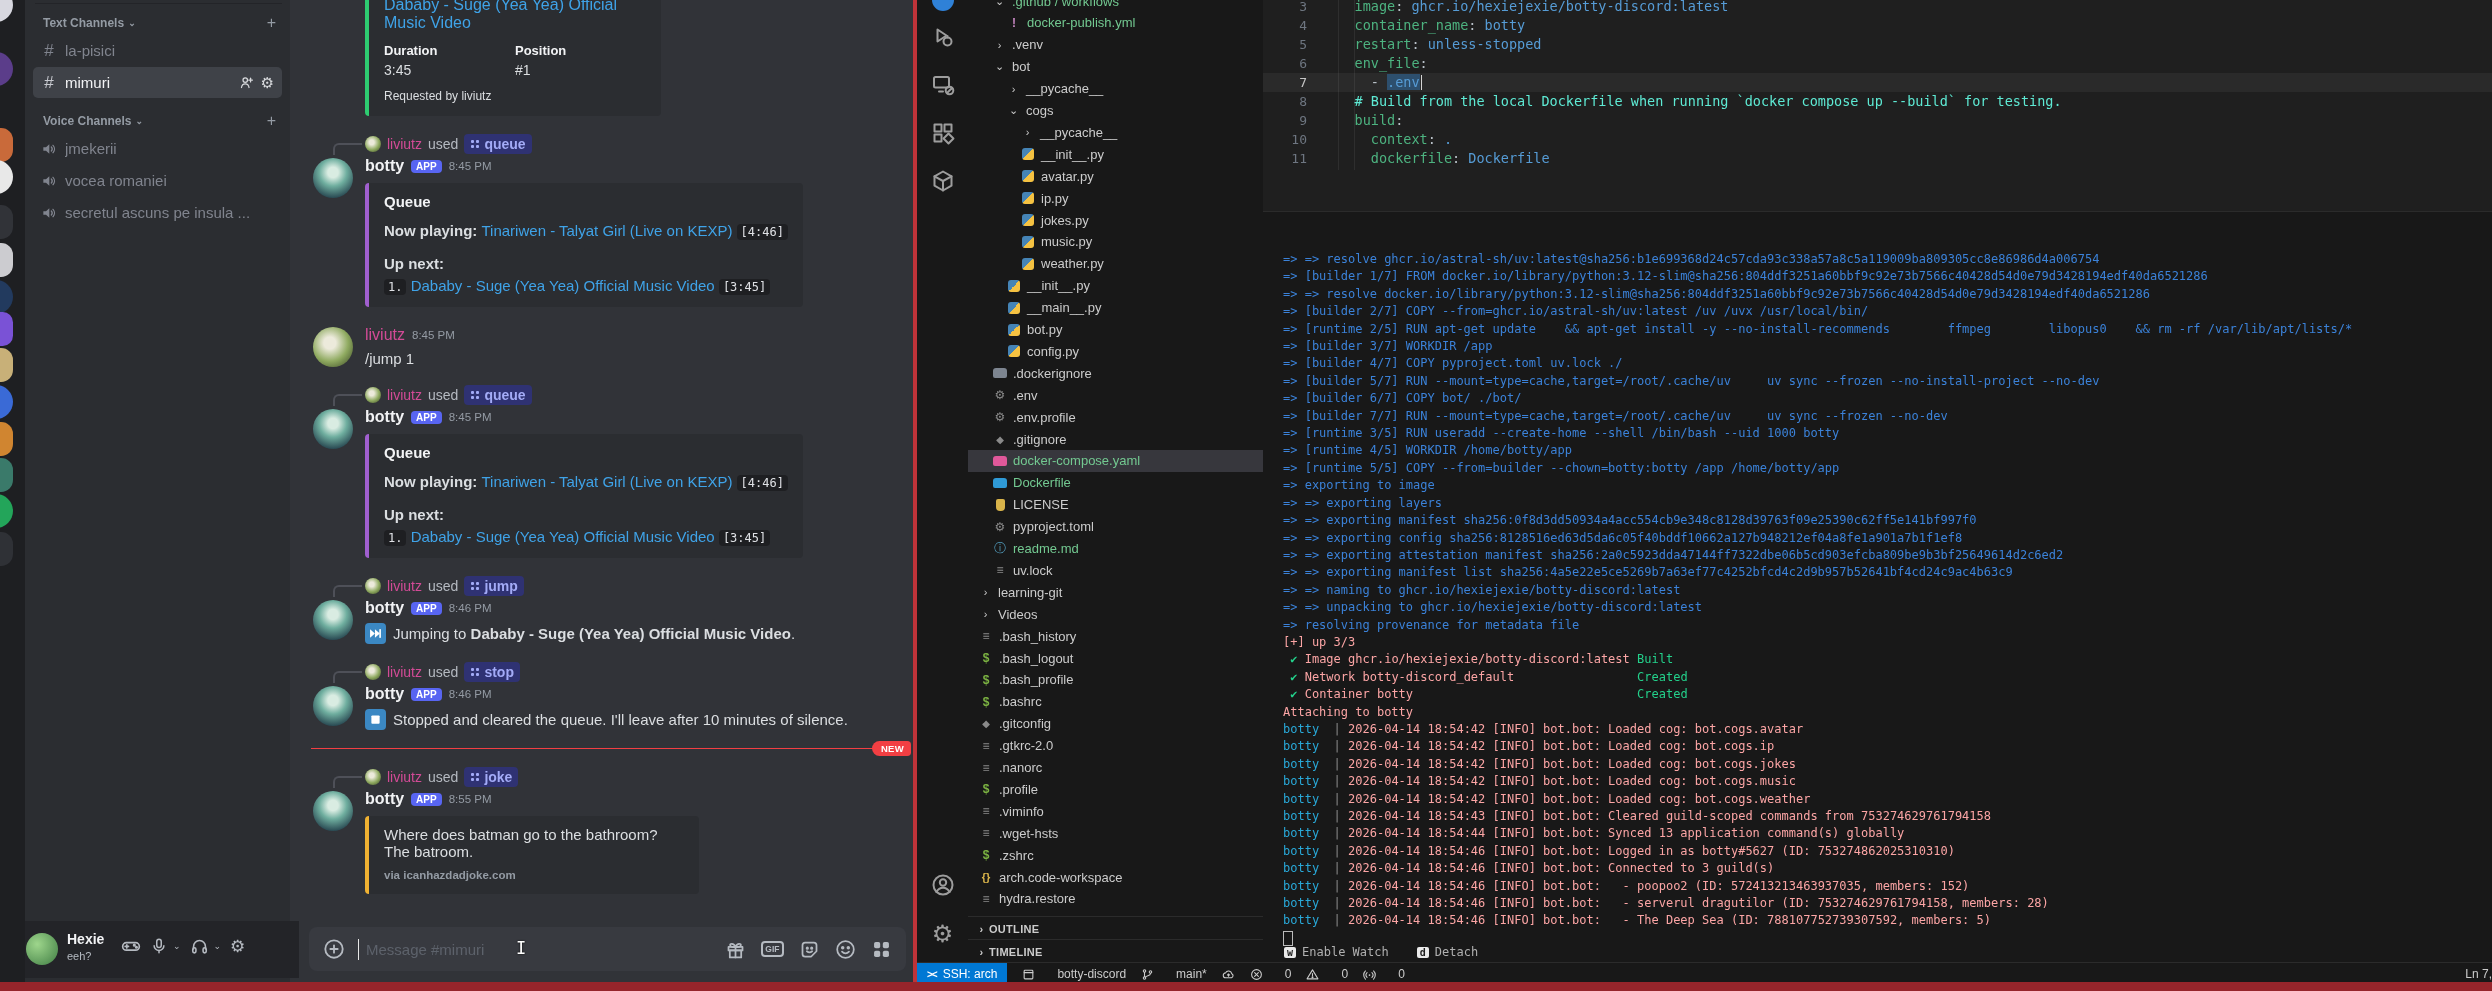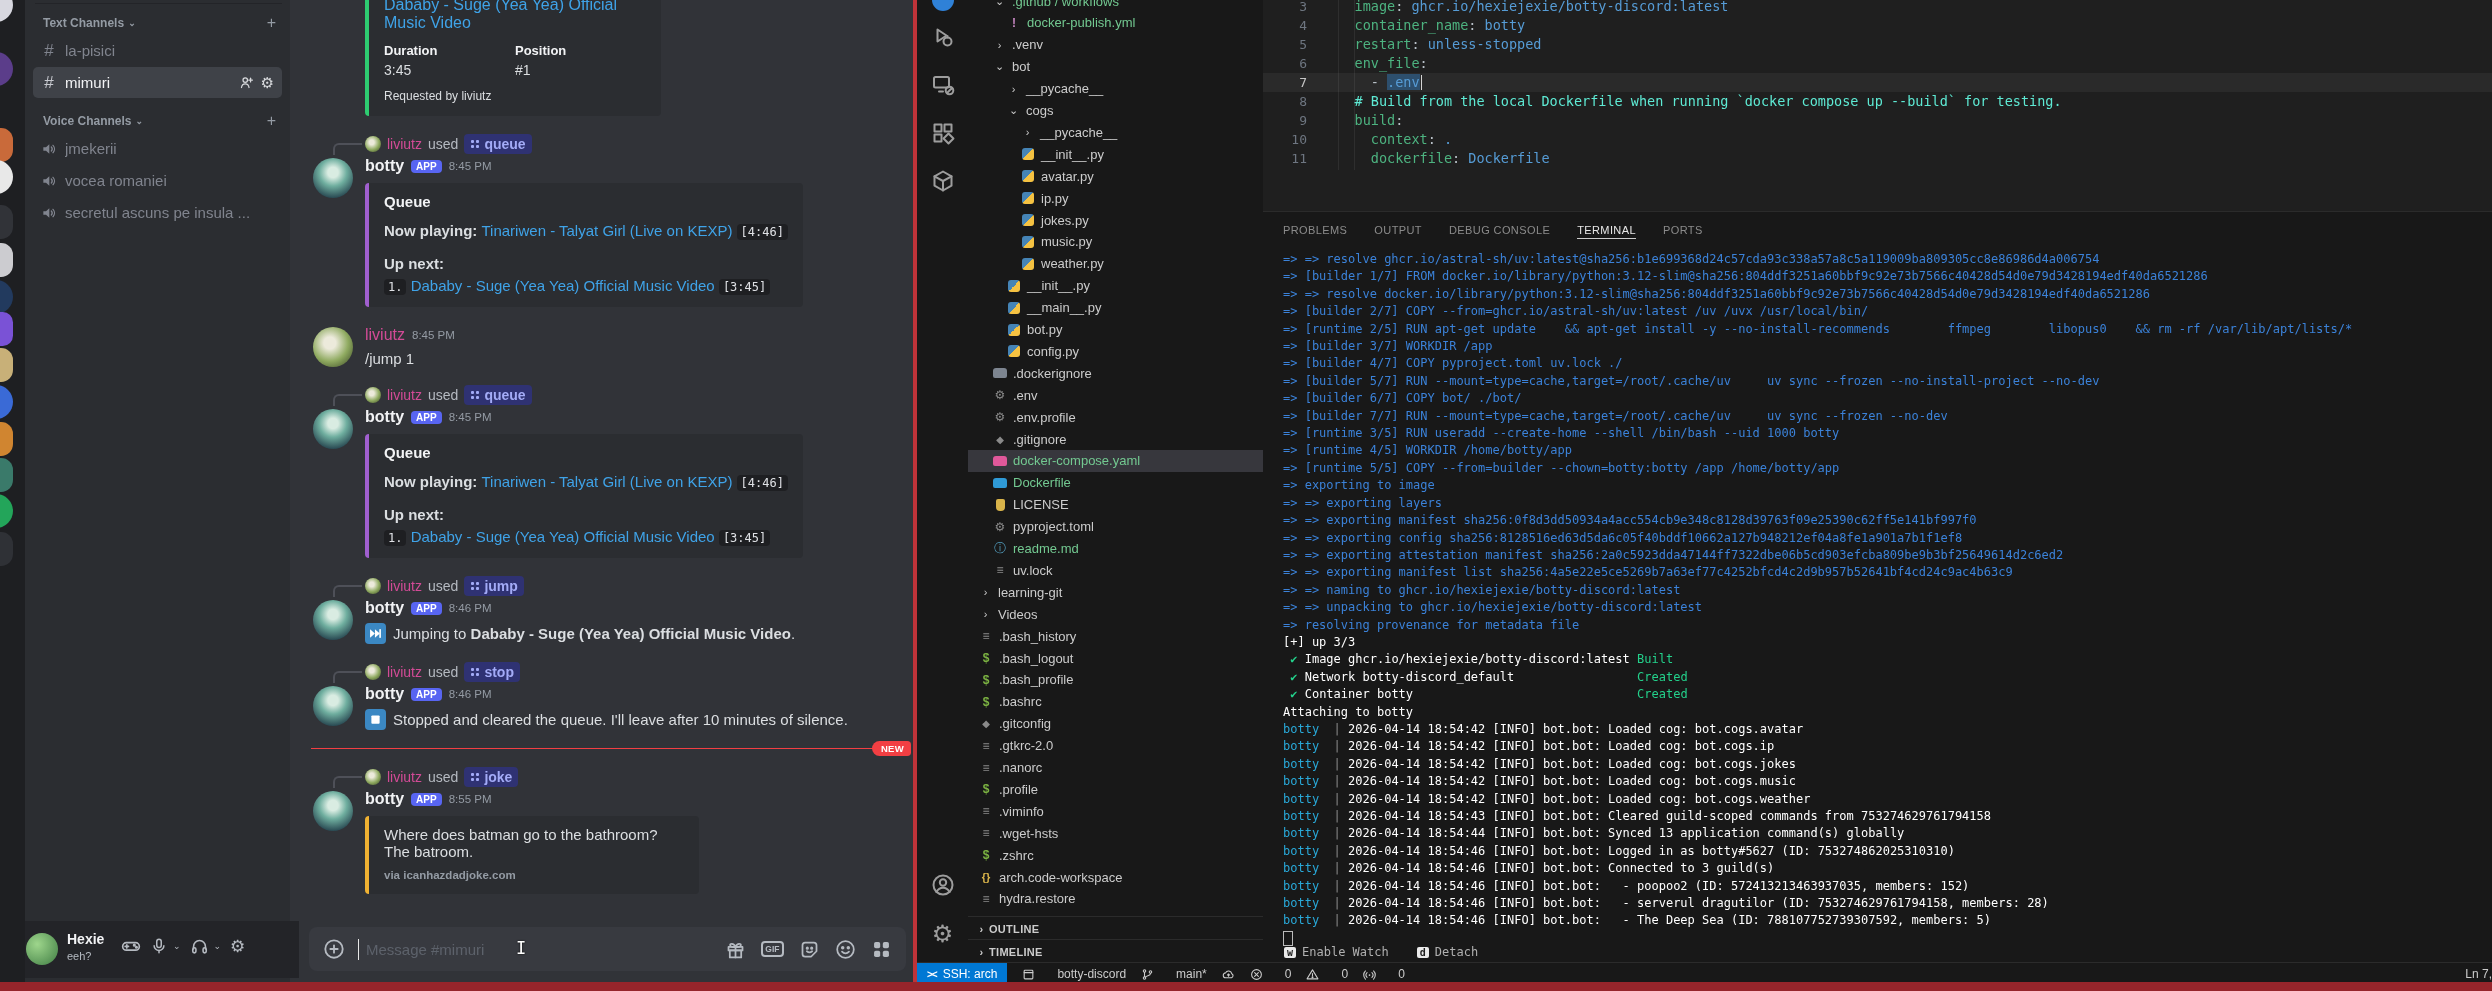--- a/index.html
+++ b/index.html
@@ -89,21 +89,21 @@
   .gut{width:44px;text-align:right;color:#6e7681;flex:none;padding-right:15px;font-size:13px}
   .eline.cur .gut{color:#c6c6c6}
   .tk{color:#4db380}.tv{color:#569cd6}.tp{color:#b8c0c8}.tc{color:#5eead4}
   .tsel{background:#2d4f6d}
   .ecursor{display:inline-block;width:1.5px;height:15px;background:#d4d4d4;vertical-align:text-bottom;margin-left:1px}
   .panel{position:absolute;left:1263px;top:211px;width:1229px;height:751px;background:#181818;border-top:1px solid #2b2b2b}
   .ptabs{position:absolute;left:20px;top:5px;height:28px;display:flex;gap:27px;align-items:center}
   .ptab{font-size:11px;letter-spacing:.4px;color:#8b8b8b;padding-bottom:2px}
   .ptab.act{color:#e7e7e7;border-bottom:1px solid #cccccc}
   .term{position:absolute;left:20px;top:39px;right:6px;font-family:"DejaVu Sans Mono",monospace;font-size:12px;line-height:17.4px;white-space:pre}
-  .tb{color:#3b82d9}.tw{color:#ffffff}.tg{color:#23d18b}.tcy{color:#29a8d8}.td{color:#8a8a8a}
+  .tb{color:#3b82d9}.tw{color:#fca5a5}.tg{color:#23d18b}.tcy{color:#29a8d8}.td{color:#8a8a8a}
   .cursorbox{display:inline-block;width:8px;height:13px;border:1px solid #bbbbbb;vertical-align:middle}
   .watch{position:absolute;left:21px;bottom:3px;height:16px;display:flex;gap:28px;align-items:center;font-family:"DejaVu Sans Mono",monospace;font-size:12px;color:#b0b0b0}
   .key{background:#eaeaea;color:#1e1e1e;font-weight:700;font-size:10px;border-radius:2px;padding:0 3px;margin-right:6px;font-family:"DejaVu Sans Mono",monospace}
   .statusbar{position:absolute;left:917px;top:962px;width:1575px;height:22px;background:#181818;border-top:1px solid #2b2b2b;display:flex;align-items:center;color:#cccccc;font-size:12px;overflow:hidden}
   .sb-remote{background:#0078d4;color:#fff;height:22px;display:flex;align-items:center;padding:0 10px;gap:6px;flex:none}
   .sb-rico{font-weight:700;font-size:10px;letter-spacing:-1px}
   .sb-item{display:flex;align-items:center;gap:22px;margin-left:15px;flex:none}
   .sb-right{margin-left:auto;margin-right:0;white-space:nowrap;flex:none}
   svg{display:block}
 </style>
@@ -746,27 +746,20 @@
         <div class="eline" style="top: 35px;"><span class="gut">5</span><span><span>    </span><span class="tk">restart</span><span class="tp">: </span><span class="tv">unless-stopped</span></span></div>
         <div class="eline" style="top: 54px;"><span class="gut">6</span><span><span>    </span><span class="tk">env_file</span><span class="tp">:</span></span></div>
         <div class="eline cur" style="top: 73px;"><span class="gut">7</span><span><span>      </span><span class="tp">- </span><span class="tv tsel">.env</span><span class="ecursor"></span></span></div>
         <div class="eline" style="top: 92px;"><span class="gut">8</span><span><span>    </span><span class="tc"># Build from the local Dockerfile when running `docker compose up --build` for testing.</span></span></div>
         <div class="eline" style="top: 111px;"><span class="gut">9</span><span><span>    </span><span class="tk">build</span><span class="tp">:</span></span></div>
         <div class="eline" style="top: 130px;"><span class="gut">10</span><span><span>      </span><span class="tk">context</span><span class="tp">: </span><span class="tv">.</span></span></div>
         <div class="eline" style="top: 149px;"><span class="gut">11</span><span><span>      </span><span class="tk">dockerfile</span><span class="tp">: </span><span class="tv">Dockerfile</span></span></div>
       </div>
 
     <div class="panel">
-      <div class="ptabs" id="paneltabs">
-          <span class="ptab">PROBLEMS</span>
-          <span class="ptab">OUTPUT</span>
-          <span class="ptab">DEBUG CONSOLE</span>
-          <span class="ptab act">TERMINAL</span>
-          <span class="ptab">PORTS</span>
-        </div>
       <div class="term" id="terminal"><div><span class="tb">=&gt; =&gt; resolve ghcr.io/astral-sh/uv:latest@sha256:b1e699368d24c57cda93c338a57a8c5a119009ba809305cc8e86986d4a006754</span></div><div><span class="tb">=&gt; [builder 1/7] FROM docker.io/library/python:3.12-slim@sha256:804ddf3251a60bbf9c92e73b7566c40428d54d0e79d3428194edf40da6521286</span></div><div><span class="tb">=&gt; =&gt; resolve docker.io/library/python:3.12-slim@sha256:804ddf3251a60bbf9c92e73b7566c40428d54d0e79d3428194edf40da6521286</span></div><div><span class="tb">=&gt; [builder 2/7] COPY --from=ghcr.io/astral-sh/uv:latest /uv /uvx /usr/local/bin/</span></div><div><span class="tb">=&gt; [runtime 2/5] RUN apt-get update    &amp;&amp; apt-get install -y --no-install-recommends        ffmpeg        libopus0    &amp;&amp; rm -rf /var/lib/apt/lists/*</span></div><div><span class="tb">=&gt; [builder 3/7] WORKDIR /app</span></div><div><span class="tb">=&gt; [builder 4/7] COPY pyproject.toml uv.lock ./</span></div><div><span class="tb">=&gt; [builder 5/7] RUN --mount=type=cache,target=/root/.cache/uv     uv sync --frozen --no-install-project --no-dev</span></div><div><span class="tb">=&gt; [builder 6/7] COPY bot/ ./bot/</span></div><div><span class="tb">=&gt; [builder 7/7] RUN --mount=type=cache,target=/root/.cache/uv     uv sync --frozen --no-dev</span></div><div><span class="tb">=&gt; [runtime 3/5] RUN useradd --create-home --shell /bin/bash --uid 1000 botty</span></div><div><span class="tb">=&gt; [runtime 4/5] WORKDIR /home/botty/app</span></div><div><span class="tb">=&gt; [runtime 5/5] COPY --from=builder --chown=botty:botty /app /home/botty/app</span></div><div><span class="tb">=&gt; exporting to image</span></div><div><span class="tb">=&gt; =&gt; exporting layers</span></div><div><span class="tb">=&gt; =&gt; exporting manifest sha256:0f8d3dd50934a4acc554cb9e348c8128d39763f09e25390c62ff5e141bf997f0</span></div><div><span class="tb">=&gt; =&gt; exporting config sha256:8128516ed63d5da6c05f40bddf10662a127b948212ef04a8fe1a901a7b1f1ef8</span></div><div><span class="tb">=&gt; =&gt; exporting attestation manifest sha256:2a0c5923dda47144ff7322dbe06b5cd903efcba809be9b3bf25649614d2c6ed2</span></div><div><span class="tb">=&gt; =&gt; exporting manifest list sha256:4a5e22e5ce5269b7a63ef77c4252bfcd4c2d9b957b52641bf4cd24c9ac4b63c9</span></div><div><span class="tb">=&gt; =&gt; naming to ghcr.io/hexiejexie/botty-discord:latest</span></div><div><span class="tb">=&gt; =&gt; unpacking to ghcr.io/hexiejexie/botty-discord:latest</span></div><div><span class="tb">=&gt; resolving provenance for metadata file</span></div><div><span class="tw">[+] up 3/3</span></div><div><span class="tg"> ✔ </span><span class="tw">Image ghcr.io/hexiejexie/botty-discord:latest </span><span class="tg">Built</span></div><div><span class="tg"> ✔ </span><span class="tw">Network botty-discord_default                 </span><span class="tg">Created</span></div><div><span class="tg"> ✔ </span><span class="tw">Container botty                               </span><span class="tg">Created</span></div><div><span class="tw">Attaching to botty</span></div><div><span class="tcy">botty  </span><span class="td">| </span><span class="tw">2026-04-14 18:54:42 [INFO] bot.bot: Loaded cog: bot.cogs.avatar</span></div><div><span class="tcy">botty  </span><span class="td">| </span><span class="tw">2026-04-14 18:54:42 [INFO] bot.bot: Loaded cog: bot.cogs.ip</span></div><div><span class="tcy">botty  </span><span class="td">| </span><span class="tw">2026-04-14 18:54:42 [INFO] bot.bot: Loaded cog: bot.cogs.jokes</span></div><div><span class="tcy">botty  </span><span class="td">| </span><span class="tw">2026-04-14 18:54:42 [INFO] bot.bot: Loaded cog: bot.cogs.music</span></div><div><span class="tcy">botty  </span><span class="td">| </span><span class="tw">2026-04-14 18:54:42 [INFO] bot.bot: Loaded cog: bot.cogs.weather</span></div><div><span class="tcy">botty  </span><span class="td">| </span><span class="tw">2026-04-14 18:54:43 [INFO] bot.bot: Cleared guild-scoped commands from 753274629761794158</span></div><div><span class="tcy">botty  </span><span class="td">| </span><span class="tw">2026-04-14 18:54:44 [INFO] bot.bot: Synced 13 application command(s) globally</span></div><div><span class="tcy">botty  </span><span class="td">| </span><span class="tw">2026-04-14 18:54:46 [INFO] bot.bot: Logged in as botty#5627 (ID: 753274862025310310)</span></div><div><span class="tcy">botty  </span><span class="td">| </span><span class="tw">2026-04-14 18:54:46 [INFO] bot.bot: Connected to 3 guild(s)</span></div><div><span class="tcy">botty  </span><span class="td">| </span><span class="tw">2026-04-14 18:54:46 [INFO] bot.bot:   - poopoo2 (ID: 572413213463937035, members: 152)</span></div><div><span class="tcy">botty  </span><span class="td">| </span><span class="tw">2026-04-14 18:54:46 [INFO] bot.bot:   - serverul dragutilor (ID: 753274629761794158, members: 28)</span></div><div><span class="tcy">botty  </span><span class="td">| </span><span class="tw">2026-04-14 18:54:46 [INFO] bot.bot:   - The Deep Sea (ID: 788107752739307592, members: 5)</span></div><div><span class="cursorbox"></span></div></div>
       <div class="watch" id="watchbar">
           <span><span class="key">w</span><span>Enable Watch</span></span>
           <span><span class="key">d</span><span>Detach</span></span>
         </div>
     </div>
 
     <div class="statusbar">
       <div class="sb-remote">
         <span class="sb-rico">&gt;&lt;</span>

